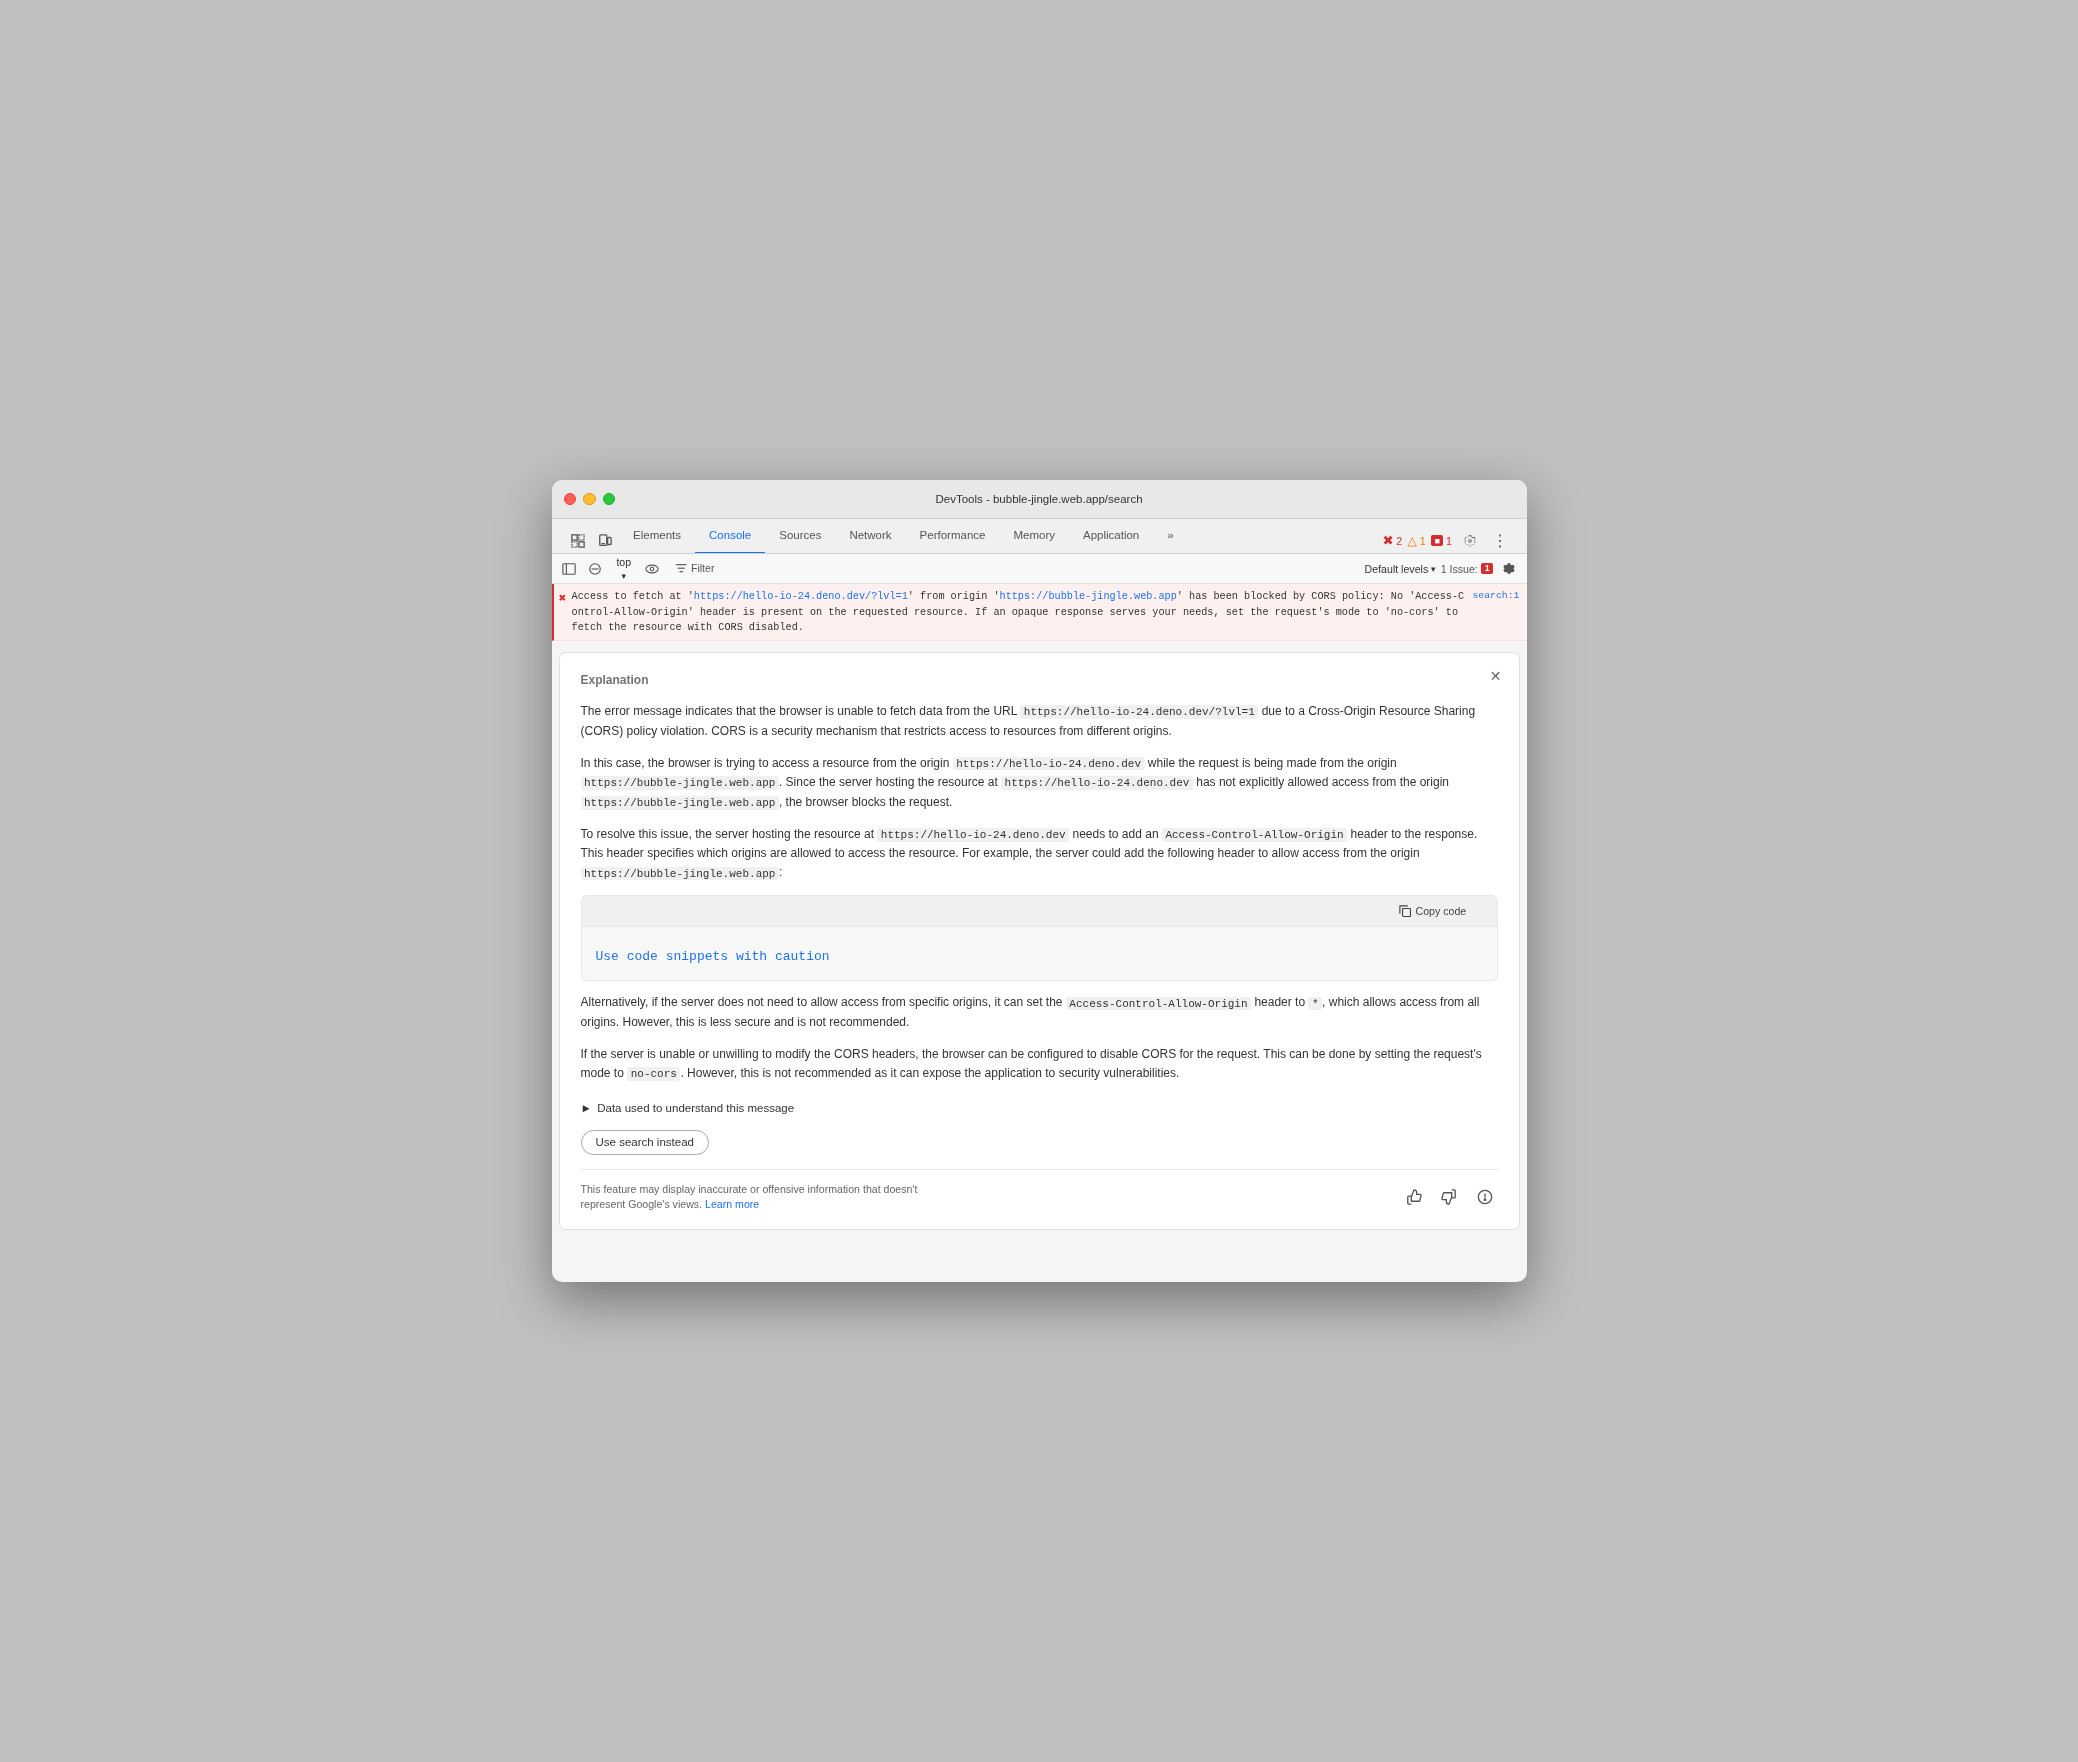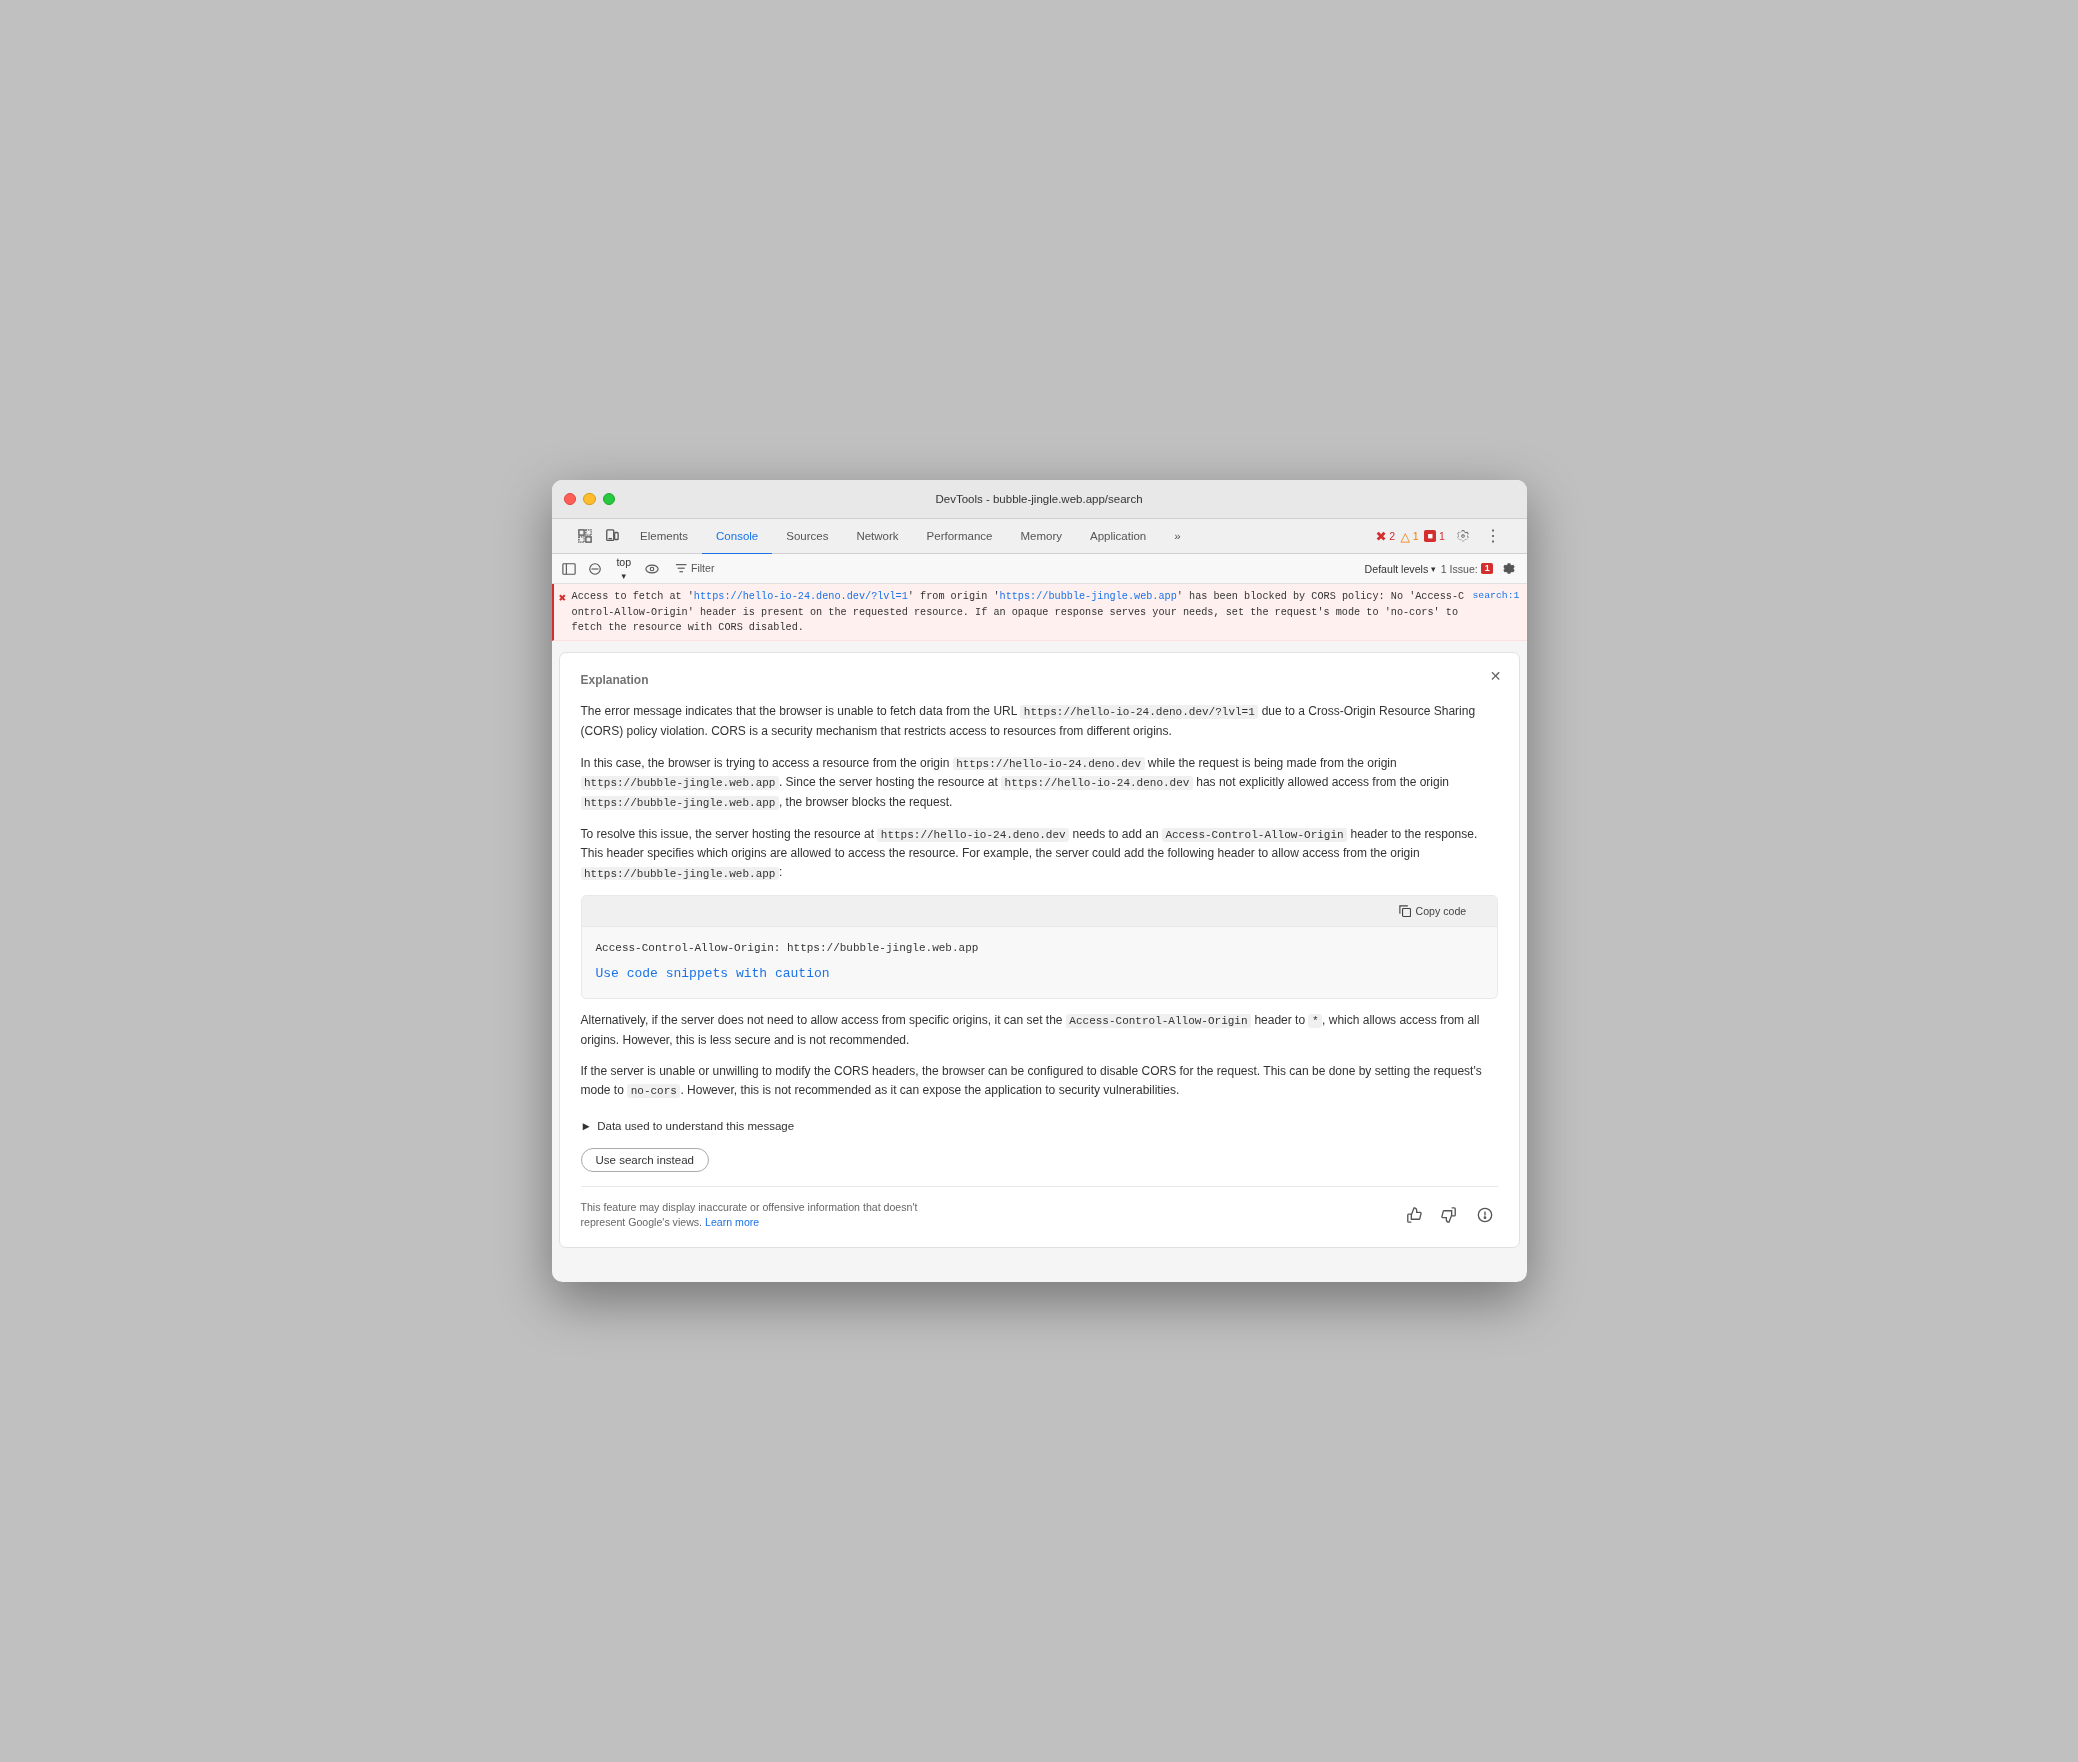--- a/index.html
+++ b/index.html
@@ -45,23 +45,23 @@
     .traffic-light.maximize { background: #28c840; border: 0.9px solid #1aab29; }
     .title-bar-text {
       font-size: 11.5px;
       color: #333;
       font-weight: 500;
     }
     .devtools-toolbar {
       background: #f0f0f0;
       border-bottom: 0.9px solid #d0d0d0;
       display: flex;
-      align-items: center;
+      align-items: flex-end;
       height: 35px;
-      padding: 0 21px;
+      padding: 0 14px;
       gap: 1.8px;
     }
     .toolbar-icon-btn {
       width: 25px;
       height: 25px;
       display: flex;
       align-items: center;
       justify-content: center;
       border-radius: 3.5px;
       cursor: pointer;
@@ -512,21 +512,20 @@
           <div class="code-block-header">
             <button class="copy-code-btn">
               <svg width="12.4" height="12.4" viewBox="0 0 14 14" fill="none" stroke="#444" stroke-width="1.3">
                 <rect x="4" y="4" width="9" height="9" rx="1"></rect>
                 <path d="M1 10V1h9"></path>
               </svg>
               <span>Copy code</span>
             </button>
           </div>
           <div class="code-block-body">
-            <div>Access-Control-Allow-Origin: https://bubble-jingle.web.app</div>
             <a href="#" class="code-caution-link">Use code snippets with caution</a>
           </div>
         </div>
 
         <p class="explanation-para">
           Alternatively, if the server does not need to allow access from specific origins, it can set the <code>Access-Control-Allow-Origin</code> header to <code>*</code>, which allows access from all origins. However, this is less secure and is not recommended.
         </p>
 
         <p class="explanation-para">
           If the server is unable or unwilling to modify the CORS headers, the browser can be configured to disable CORS for the request. This can be done by setting the request's mode to <code>no-cors</code>. However, this is not recommended as it can expose the application to security vulnerabilities.

